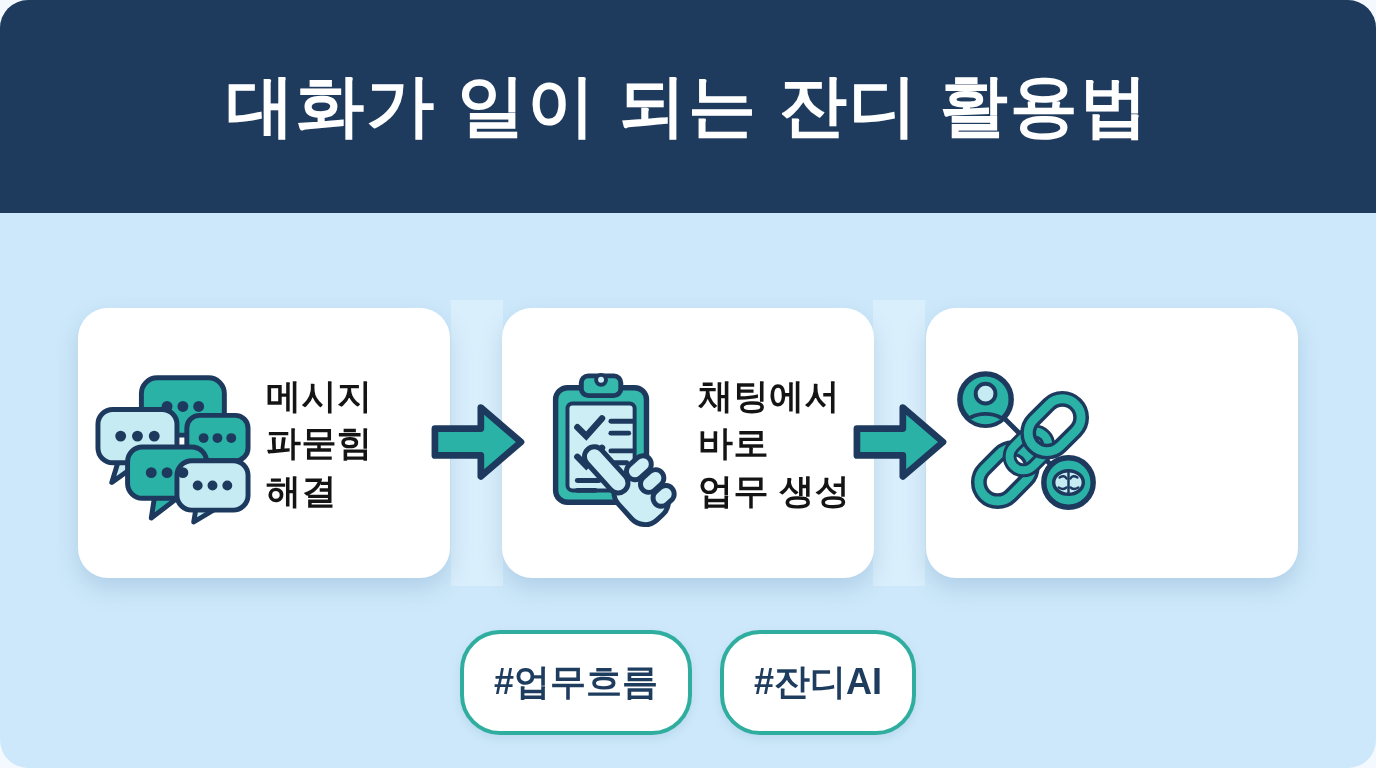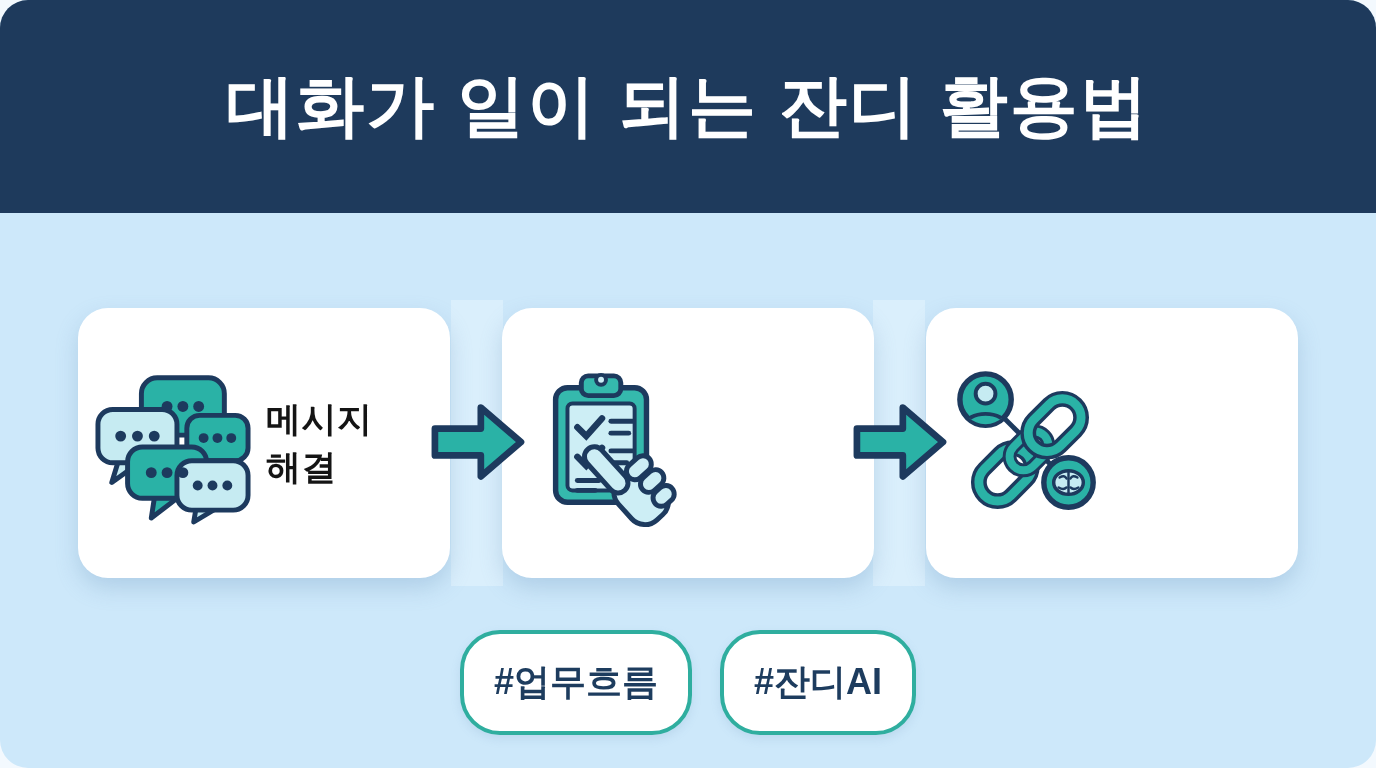--- a/index.html
+++ b/index.html
@@ -153,20 +153,21 @@
               <circle cx="74" cy="110" r="5.5"></circle>
               <circle cx="90" cy="110" r="5.5"></circle>
             <circle cx="105" cy="123" r="5"></circle>
               <circle cx="120" cy="123" r="5"></circle>
               <circle cx="135" cy="123" r="5"></circle>
           </g>
         </svg>
       </span>
       <div class="card-text">
         <div>메시지</div>
+        <div>파묻힘</div>
         <div>해결</div>
       </div>
     </section>
 
     <span class="arrow arrow-1">
       <svg viewBox="0 0 104 92" xmlns="http://www.w3.org/2000/svg">
         <path d="M8 32 L56 32 L56 10 L98 46 L56 82 L56 60 L8 60 Z" fill="#2ab2a6" stroke="#1d3a5e" stroke-width="7" stroke-linejoin="round"></path>
       </svg>
     </span>
 
@@ -189,20 +190,25 @@
           </g>
           <g transform="rotate(-42 100 128)" stroke="#1d3a5e" stroke-width="5" fill="#cdeef5" stroke-linejoin="round">
             <rect x="86" y="116" width="44" height="56" rx="18"></rect>
             <rect x="90" y="72" width="20" height="56" rx="10"></rect>
             <rect x="112" y="112" width="28" height="17" rx="8.5"></rect>
             <rect x="114" y="131" width="26" height="17" rx="8.5"></rect>
             <rect x="114" y="150" width="23" height="17" rx="8.5"></rect>
           </g>
         </svg>
       </span>
+      <div class="card-text">
+        <div>채팅에서</div>
+        <div>바로</div>
+        <div>업무 생성</div>
+      </div>
     </section>
 
     <span class="arrow arrow-2">
       <svg viewBox="0 0 104 92" xmlns="http://www.w3.org/2000/svg">
         <path d="M8 32 L56 32 L56 10 L98 46 L56 82 L56 60 L8 60 Z" fill="#2ab2a6" stroke="#1d3a5e" stroke-width="7" stroke-linejoin="round"></path>
       </svg>
     </span>
 
     <section class="card card-3">
       <span class="icon-box">

